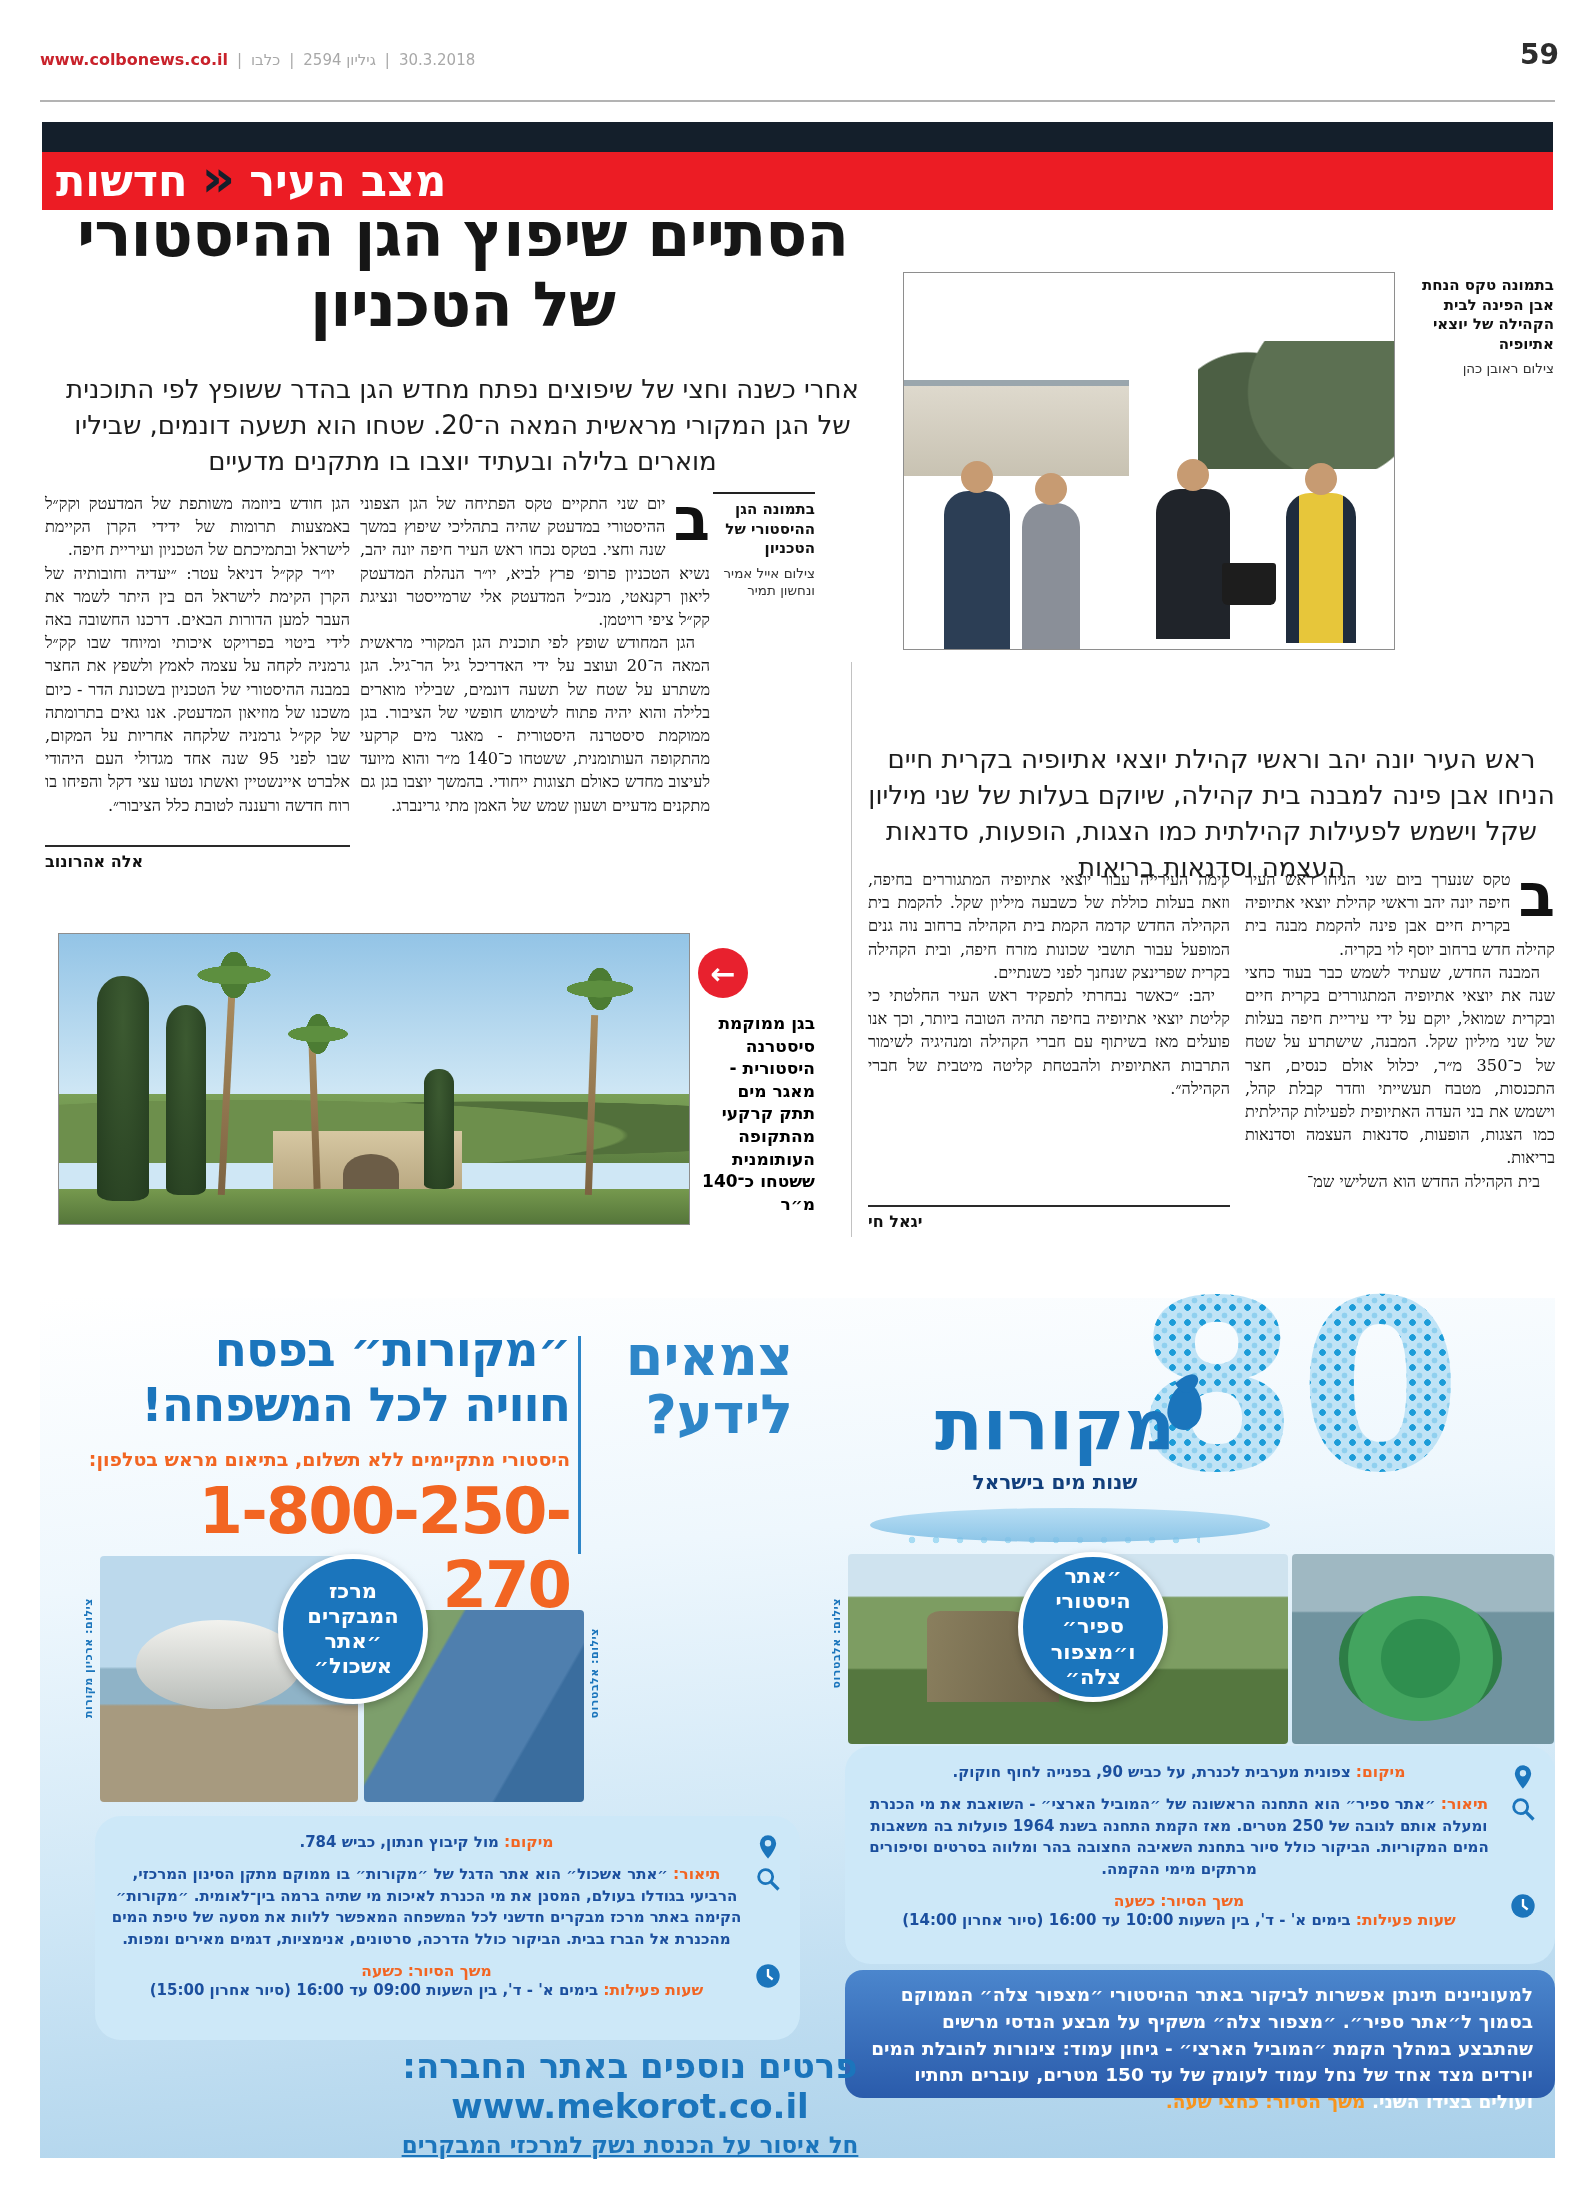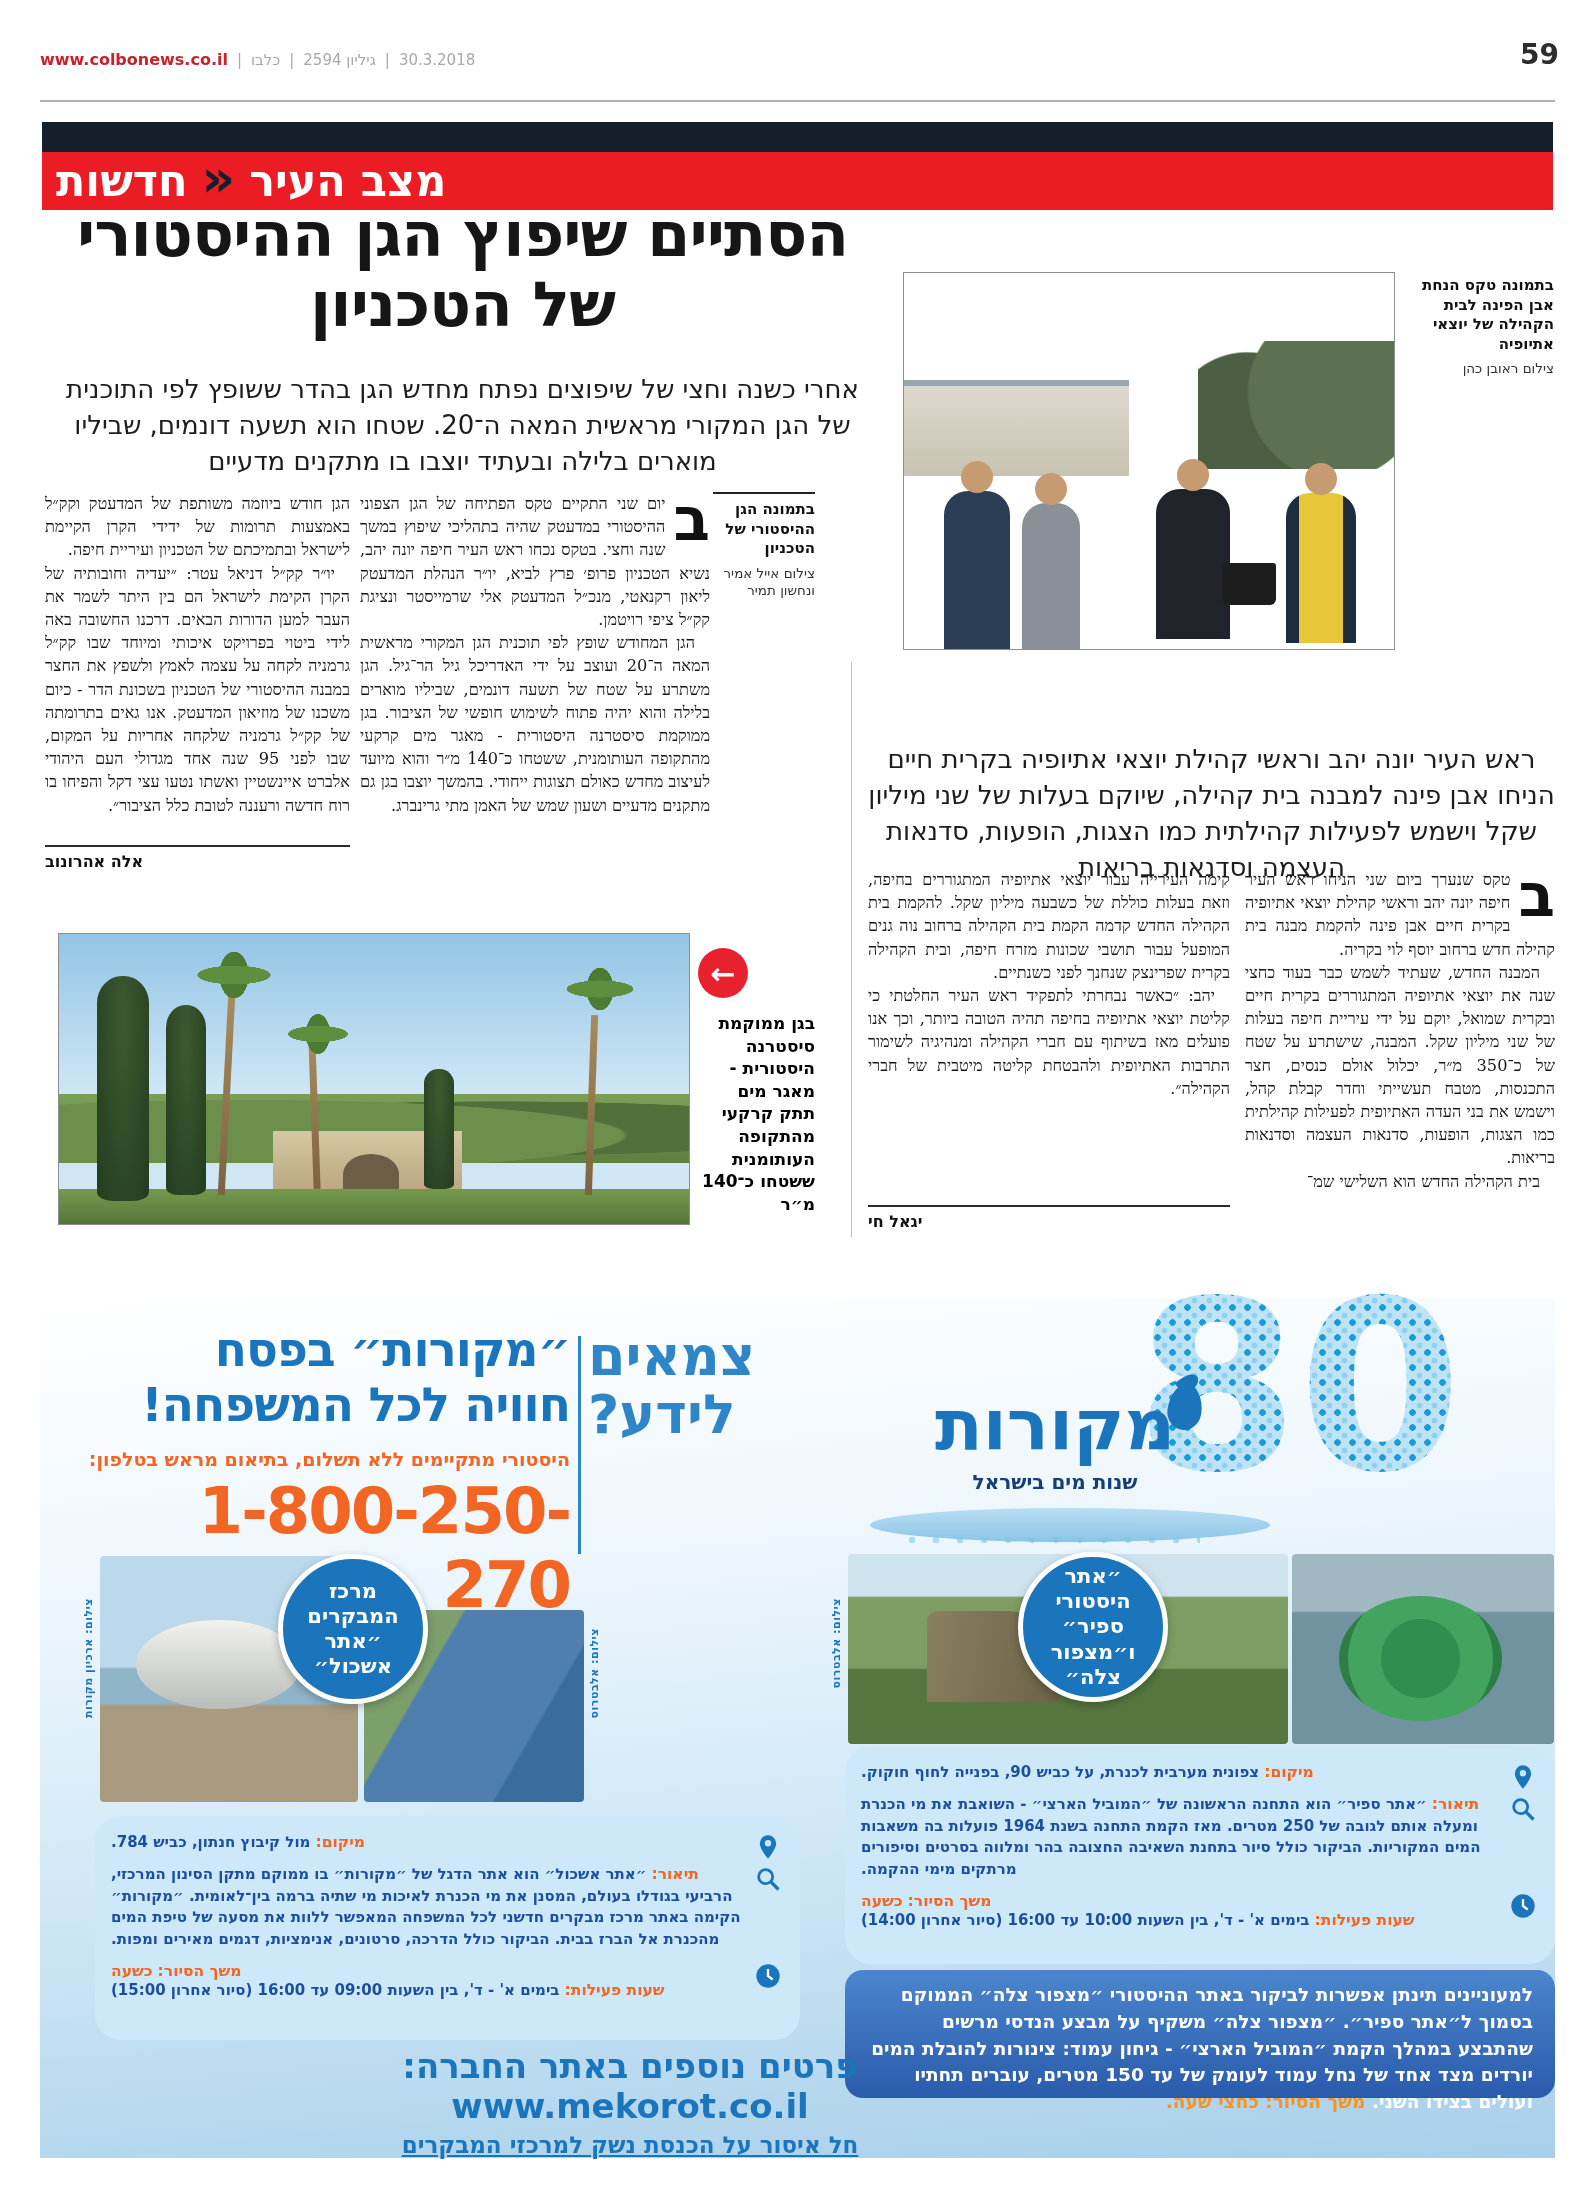--- a/index.html
+++ b/index.html
@@ -74,21 +74,21 @@
   
   .redcircle{position:absolute;width:50px;height:50px;border-radius:50%;background:#e8212e;
        color:#fff;display:flex;align-items:center;justify-content:center;
        font-size:30px;font-weight:800;}
   .gardencap{font-size:17px;font-weight:bold;line-height:1.33;color:#000000;text-align:right;}
 
   
   .ad{position:absolute;left:40px;top:1298px;width:1515px;height:860px;
       background:linear-gradient(175deg,#ffffff 0%,#eef7fd 30%,#cfe7f6 62%,#a8cfe9 100%);}
   .dots{position:absolute;background:radial-gradient(circle,rgba(41,171,226,.5) 3px,transparent 3.6px) 0 0/24px 24px;}
-  .teaser{position:absolute;left:548px;top:30px;width:205px;text-align:left;color:#2e86c8;
+  .teaser{position:absolute;left:548px;top:30px;width:205px;text-align:right;color:#2e86c8;
       font-size:54px;font-weight:800;line-height:1.08;}
   .addivider{position:absolute;left:538px;top:38px;height:218px;border-left:3px solid #2e86c8;}
   .adhead{position:absolute;left:48px;top:24px;width:482px;text-align:right;color:#1b75bc;
       font-size:47px;font-weight:800;line-height:1.17;letter-spacing:-1px;}
   .adnote{position:absolute;left:48px;top:150px;width:482px;text-align:right;color:#f26522;
       font-size:19px;font-weight:800;}
   .adphone{position:absolute;left:48px;top:176px;width:482px;text-align:right;direction:ltr;
       color:#f26522;font-size:64px;font-weight:800;letter-spacing:-2px;}
   .eighty{position:absolute;left:1095px;top:-28px;font-size:235px;font-weight:800;line-height:1;
       background:radial-gradient(circle,#1b9cd8 3px,transparent 3.6px) 0 0/15px 15px,
@@ -115,21 +115,21 @@
       background:linear-gradient(100deg,#8a7f5e,#6c6248);border-radius:10% 40% 0 0;}
   .ph-turbine{background:linear-gradient(#9fb8c2 0 30%,#70939f 31% 100%);}
   .ph-turbine .wheel{position:absolute;left:18%;top:22%;width:62%;height:66%;border-radius:50%;
       background:radial-gradient(circle at 50% 50%,#2f8f4f 0 38%,#43a45f 39% 70%,#2d7d46 71% 100%);}
   .badge{position:absolute;width:150px;height:150px;border-radius:50%;background:#1b75bc;
       border:5px solid #fff;box-shadow:0 3px 8px rgba(0,0,0,.25);color:#fff;display:flex;
       align-items:center;justify-content:center;text-align:center;font-weight:800;
       font-size:21px;line-height:1.2;padding:8px;box-sizing:border-box;}
   .palecard{position:absolute;background:#cde8f8;border-radius:26px;}
   .cardrows{position:absolute;right:16px;left:16px;top:16px;}
-  .crow{position:relative;padding-right:42px;margin-bottom:10px;text-align:left;}
+  .crow{position:relative;padding-right:42px;margin-bottom:10px;text-align:center;}
   .crow .cicon{position:absolute;right:2px;top:1px;width:28px;height:28px;}
   .olabel{color:#f26522;font-weight:800;font-size:15.5px;}
   .btext{color:#1b4f9e;font-weight:bold;font-size:15px;line-height:1.45;}
   .blueband{position:absolute;background:linear-gradient(#4b86cd,#2a5bab);border-radius:18px;
       color:#fff;font-weight:bold;font-size:18.5px;line-height:1.45;text-align:right;
       padding:12px 22px;box-sizing:border-box;}
   .blueband .olast{color:#f7941d;font-weight:800;}
   .vcredit{position:absolute;writing-mode:vertical-rl;transform:rotate(180deg);
       font-size:11px;color:#1b75bc;font-weight:bold;letter-spacing:.5px;}
   .adfooter{position:absolute;left:250px;top:748px;width:680px;text-align:center;color:#1b75bc;}

